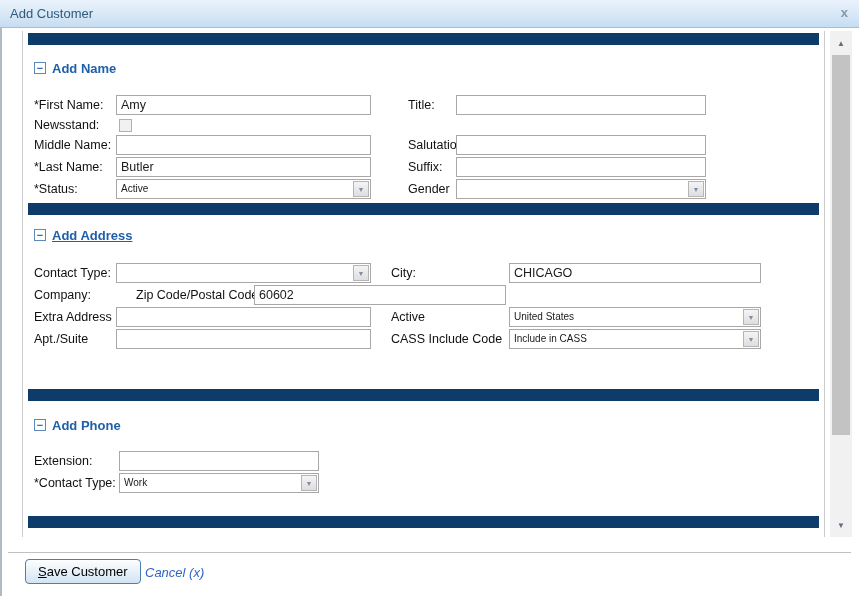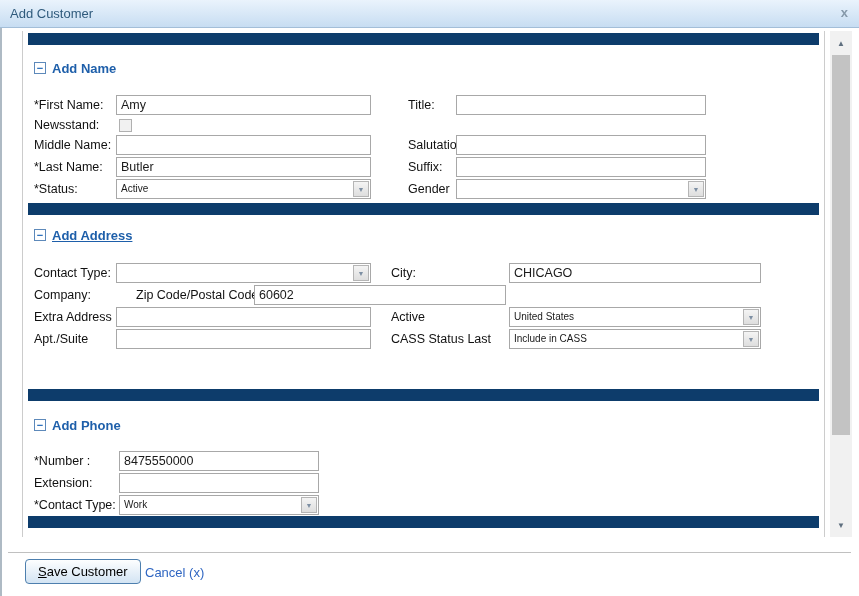--- a/index.html
+++ b/index.html
@@ -68,21 +68,21 @@
 
   
   .separator { position:absolute; left:8px; top:552px; width:843px; height:1px; background:#c0c0c0; }
   .save-btn { position:absolute; left:25px; top:559px; height:25px; padding:0 12px;
               border:1px solid #4d7fae; border-radius:4px;
               background:linear-gradient(#fdfeff,#d3e4f3); font-size:13px; color:#000;
               font-family:"Liberation Sans", sans-serif; cursor:pointer;
               display:flex; align-items:center; }
   .save-label { display:block; }
   .save-label::first-letter { text-decoration:underline; }
-  .cancel-link { position:absolute; left:145px; top:565px; font-size:13px; color:#2f66c2; cursor:pointer; }
+  .cancel-link { position:absolute; left:145px; top:565px; font-size:13px; color:#2f66c2; cursor:pointer;font-style:italic; }
 </style>
 </head>
 <body>
 
 <div class="window">
 
   <div class="titlebar">
     <span class="title">Add Customer</span>
     <span class="close">x</span>
   </div>
@@ -177,40 +177,36 @@
           <span class="dd-val">United States</span>
           <span class="dd-btn">
               <span class="dd-arrow">▼</span>
             </span>
         </span>
       </div>
       <div class="row">
         <span class="lbl w82">Apt./Suite</span>
         <input class="txt f255" value="" style="">
         <span class="sp20"></span>
-        <span class="lbl w118">CASS Status Last</span>
+        <span class="lbl w118">CASS Include Code</span>
         <span class="dd f252">
           <span class="dd-val">Include in CASS</span>
           <span class="dd-btn">
               <span class="dd-arrow">▼</span>
             </span>
         </span>
       </div>
     </div>
 
     <div class="sec-header sh3">
       <span class="collapse-box">−</span>
       <span class="sec-title">Add Phone</span>
     </div>
 
     <div class="sec-content sc-phone">
-      <div class="row">
-        <span class="lbl w85">*Number :</span>
-        <input class="txt f200" value="8475550000" style="">
-      </div>
       <div class="row">
         <span class="lbl w85">Extension:</span>
         <input class="txt f200" value="" style="">
       </div>
       <div class="row">
         <span class="lbl w85">*Contact Type:</span>
         <span class="dd f200">
           <span class="dd-val">Work</span>
           <span class="dd-btn">
               <span class="dd-arrow">▼</span>

